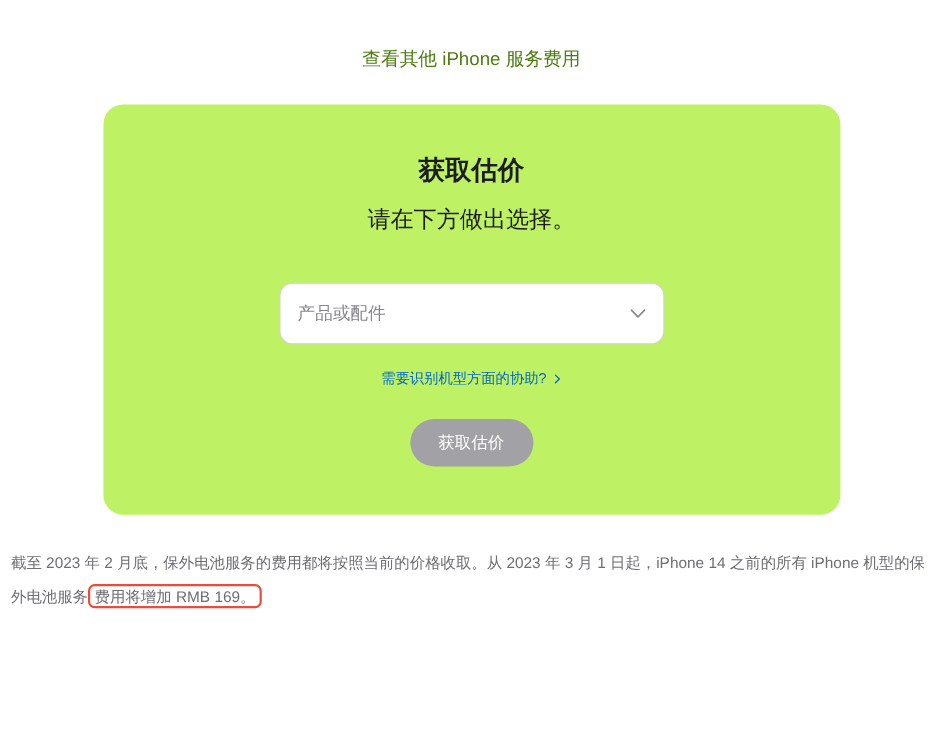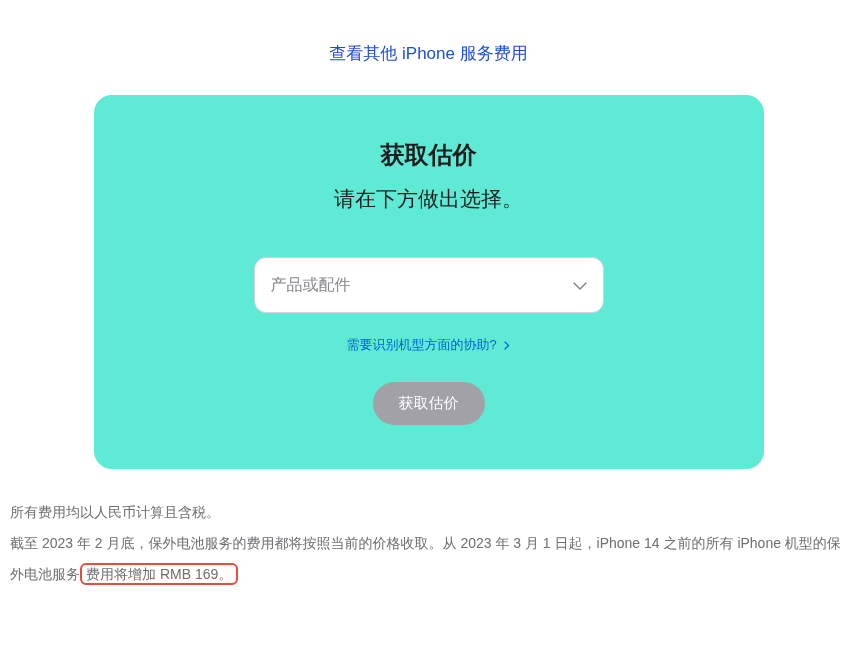--- a/index.html
+++ b/index.html
@@ -17,26 +17,26 @@
     .container {
       width: 100%;
       padding: 0 10px;
     }
     .header-link {
       text-align: center;
       padding-top: 42px;
       padding-bottom: 30px;
     }
     .header-link a {
-      color: #1d4ed8;
+      color: #4d7c0f;
       text-decoration: none;
       font-size: 17px;
     }
     .card {
-      background: #5eead4;
+      background: #bef264;
       border-radius: 18px;
       margin: 0 auto;
       max-width: 670px;
       padding: 44px 40px 44px 40px;
       text-align: center;
     }
     .card-title {
       font-size: 24px;
       font-weight: 600;
       color: #1d1d1f;
@@ -150,18 +150,17 @@
               <path d="M1 1L4.5 4.5L1 8" stroke="#0066cc" stroke-width="1.2" stroke-linecap="round" stroke-linejoin="round"></path>
             </svg>
         </span>
       </a>
     </div>
 
     <button class="btn-primary">获取估价</button>
   </div>
 
   <div class="footer-text">
-    <p>所有费用均以人民币计算且含税。</p>
     <p>
       <span>截至 2023 年 2 月底，保外电池服务的费用都将按照当前的价格收取。从 2023 年 3 月 1 日起，iPhone 14 之前的所有 iPhone 机型的保外电池服务</span><span class="highlight-box">费用将增加 RMB 169。</span>
     </p>
   </div>
 </div>
 
 </body></html>

